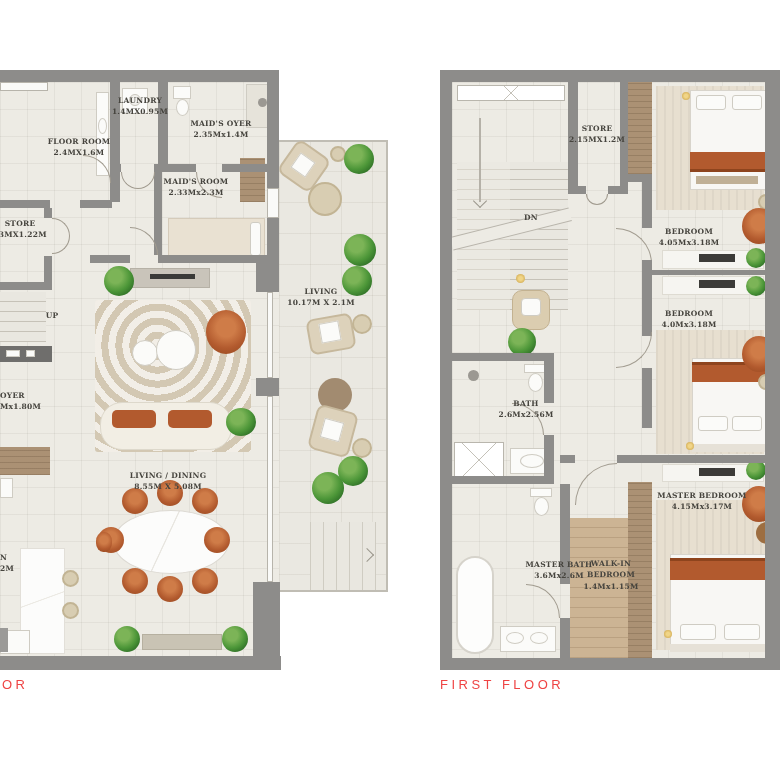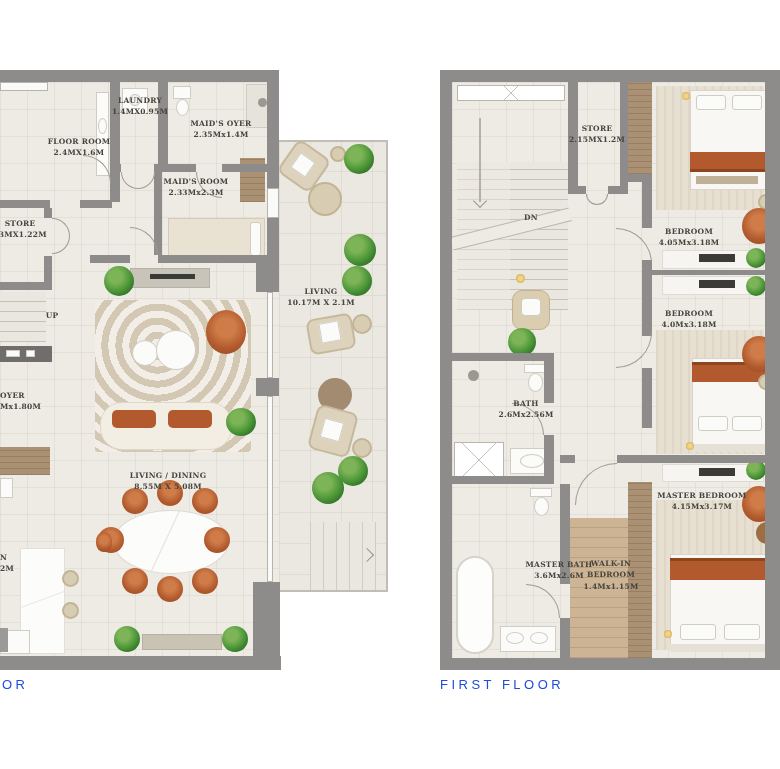--- a/index.html
+++ b/index.html
@@ -32,21 +32,21 @@
   .stairs-hl{background-color:#ebe9e2;background-image:repeating-linear-gradient(0deg,#d9d5cb 0 1px,transparent 1px 10px);}
   .stairs-v{background-color:#e9e7e0;background-image:repeating-linear-gradient(90deg,#cfccc2 0 1px,transparent 1px 13px);}
   .xbox{background:#fff;border:1px solid #b9b6ad;
         background-image:linear-gradient(45deg,transparent 49.3%,#c4c1b8 49.3% 50.7%,transparent 50.7%),
                          linear-gradient(135deg,transparent 49.3%,#c4c1b8 49.3% 50.7%,transparent 50.7%);}
   .chev{width:9px;height:9px;border-top:1.5px solid #9a968c;border-right:1.5px solid #9a968c;position:absolute;z-index:3;}
   .lbl{position:absolute;z-index:6;font:700 7.5px/1.5 "DejaVu Serif",serif;color:#46443e;
        letter-spacing:.25px;text-align:center;transform:translateX(-50%);white-space:nowrap;}
   .lbl .sp{display:block;}
   .lbl-left{transform:none;text-align:left;}
-  .title{position:absolute;font:400 13px "Liberation Sans",sans-serif;color:#1d4ed8;letter-spacing:3.5px;z-index:6;white-space:nowrap;}
+  .title{position:absolute;font:400 13px "Liberation Sans",sans-serif;color:#ef4444;letter-spacing:3.5px;z-index:6;white-space:nowrap;}
 </style>
 </head>
 <body>
 
 <div id="page">
 
   <div class="plan" style="left:0;top:70px;width:392px;height:600px;">
 
     <div class="fl" style="left:0;top:12px;width:279px;height:574px;"></div>
     <div class="tfl" style="left:279px;top:70px;width:109px;height:452px;"></div>

